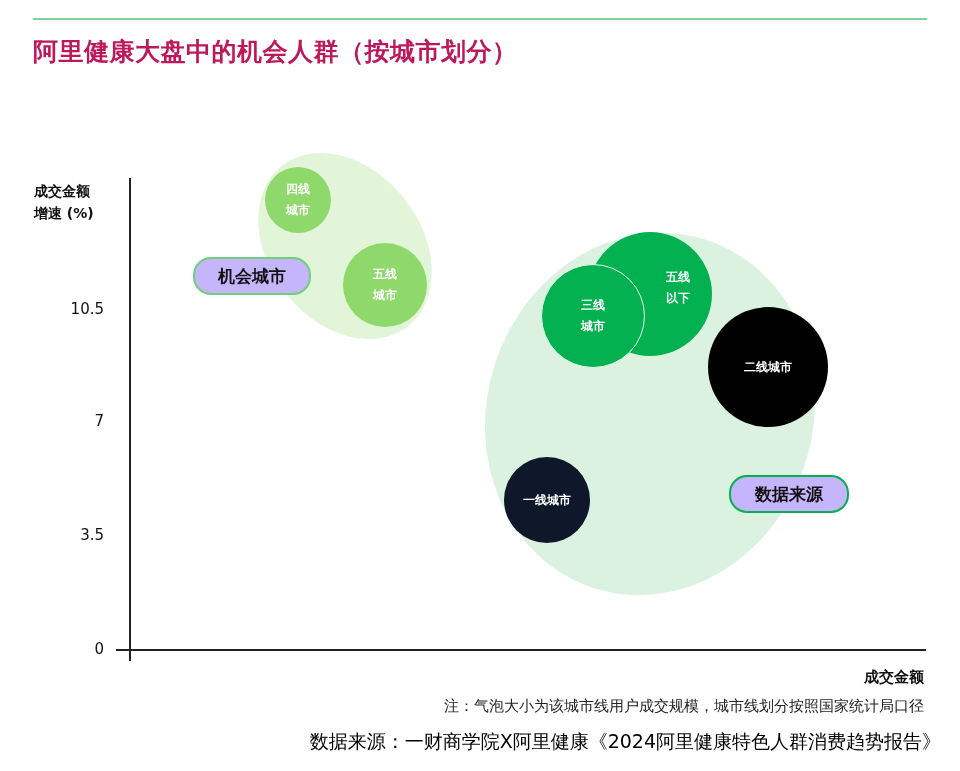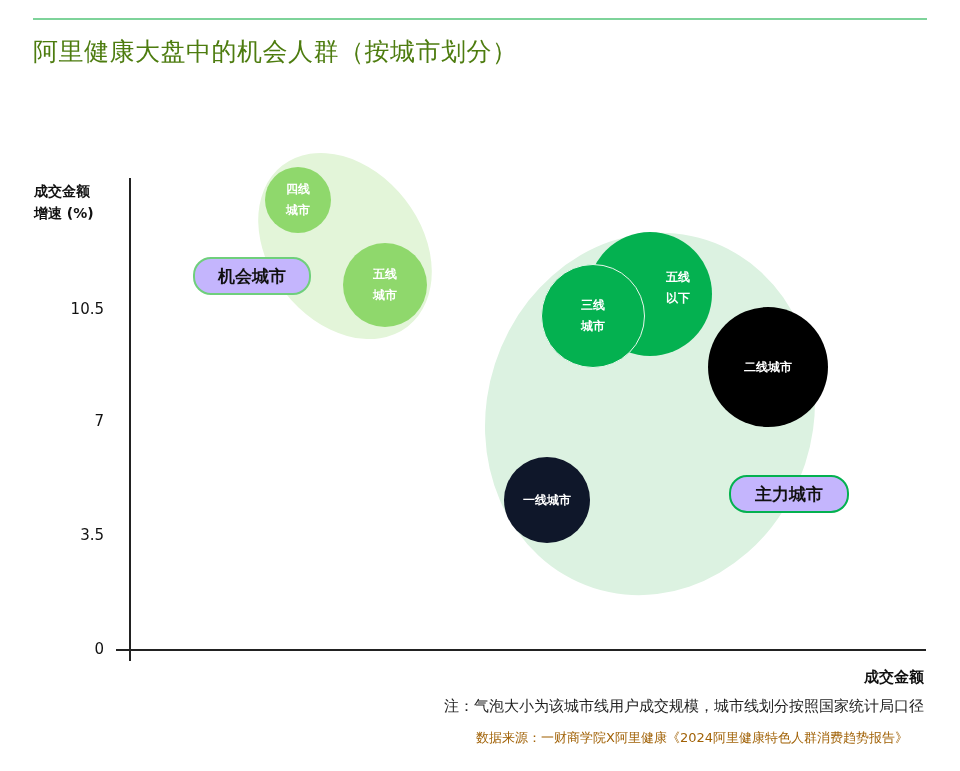--- a/index.html
+++ b/index.html
@@ -1,25 +1,25 @@
 <!DOCTYPE html>
 <html><head>
 <meta charset="utf-8">
 <style>
   html,body{margin:0;padding:0;background:#fff;}
   body{width:960px;height:771px;position:relative;overflow:hidden;font-family:"DejaVu Sans","Liberation Sans",sans-serif;color:#111;}
   .topline{position:absolute;left:33px;top:18px;width:894px;height:2px;background:#7ed39a;}
-  .title{position:absolute;left:33px;top:35px;font-size:25px;font-weight:normal;letter-spacing:0.5px;color:#4d7c0f;white-space:nowrap;}
+  .title{position:absolute;left:33px;top:35px;font-size:25px;font-weight:bold;letter-spacing:0.5px;color:#be185d;white-space:nowrap;}
   .ylabel{position:absolute;left:34px;top:180px;font-size:14px;font-weight:bold;line-height:22px;color:#111;}
   .ytick{position:absolute;width:70px;text-align:right;font-size:15px;font-weight:normal;color:#111;}
   .yaxis{position:absolute;left:129px;top:178px;width:1.5px;height:483px;background:#222;}
   .xaxis{position:absolute;left:116px;top:649px;width:810px;height:1.5px;background:#222;}
   .xlabel{position:absolute;right:36px;top:668px;font-size:15px;font-weight:bold;color:#111;}
   .note{position:absolute;right:36px;top:697px;font-size:15px;color:#222;white-space:nowrap;}
-  .source{position:absolute;right:52px;top:729px;font-size:13px;color:#a16207;white-space:nowrap;}
+  .source{position:absolute;right:19px;top:729px;font-size:19px;color:#000000;white-space:nowrap;}
   .bubble{position:absolute;border-radius:50%;display:flex;align-items:center;justify-content:center;text-align:center;color:#fff;font-weight:bold;font-size:12px;line-height:21px;white-space:pre-line;}
   .tag{position:absolute;background:#c4b5fd;border:2px solid #6fcf7c;border-radius:18px;font-size:17px;font-weight:bold;color:#111;display:flex;align-items:center;justify-content:center;}
   svg{position:absolute;left:0;top:0;}
 </style>
 </head>
 <body>
 
 <div class="topline"></div>
 <div class="title">阿里健康大盘中的机会人群（按城市划分）</div>
 
@@ -43,20 +43,20 @@
 <div class="bubble" style="left:343px;top:243px;width:84px;height:84px;background:#8fd86c;">五线
 城市</div>
 <div class="bubble" style="left:588px;top:232px;width:124px;height:124px;background:#04b150;padding-left:56px;padding-bottom:12px;box-sizing:border-box;">五线
 以下</div>
 <div class="bubble" style="left:541px;top:264px;width:104px;height:104px;background:#04b150;border:1.5px solid #e8f7ec;box-sizing:border-box;">三线
 城市</div>
 <div class="bubble" style="left:708px;top:307px;width:120px;height:120px;background:#000000;">二线城市</div>
 <div class="bubble" style="left:504px;top:457px;width:86px;height:86px;background:#0f172a;">一线城市</div>
 
 <div class="tag" style="left:193px;top:257px;width:114px;height:34px;">机会城市</div>
-<div class="tag" style="left:729px;top:475px;width:116px;height:34px;border-color:#04b150;">主力城市</div>
+<div class="tag" style="left:729px;top:475px;width:116px;height:34px;border-color:#04b150;">数据来源</div>
 
 <div class="yaxis"></div>
 <div class="xaxis"></div>
 
 <div class="xlabel">成交金额</div>
 <div class="note">注：气泡大小为该城市线用户成交规模，城市线划分按照国家统计局口径</div>
 <div class="source">数据来源：一财商学院X阿里健康《2024阿里健康特色人群消费趋势报告》</div>
 
 </body></html>

